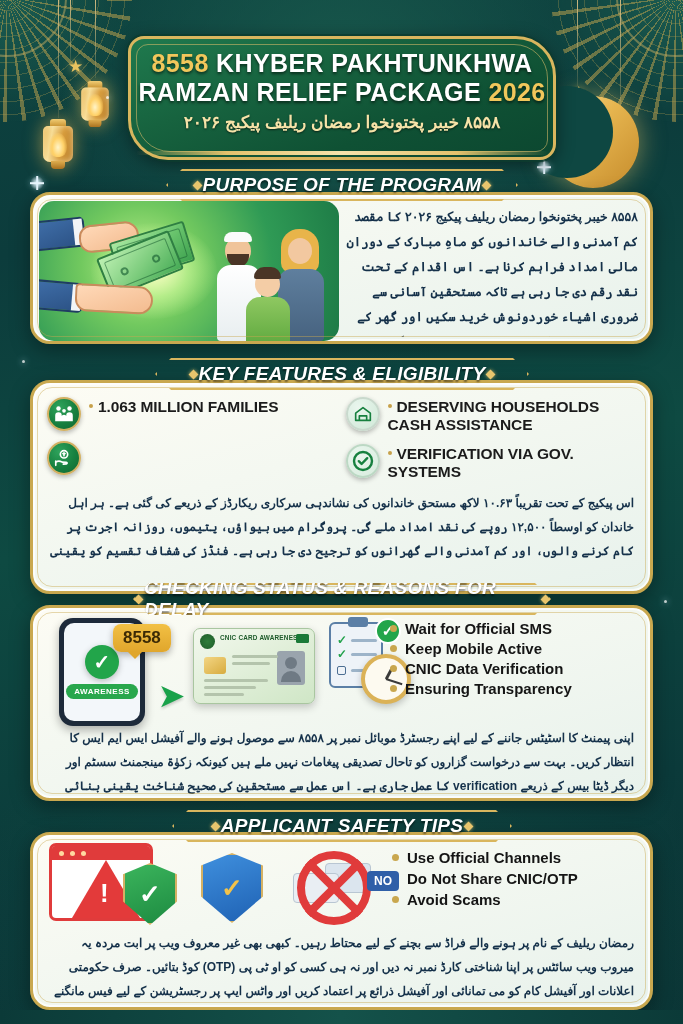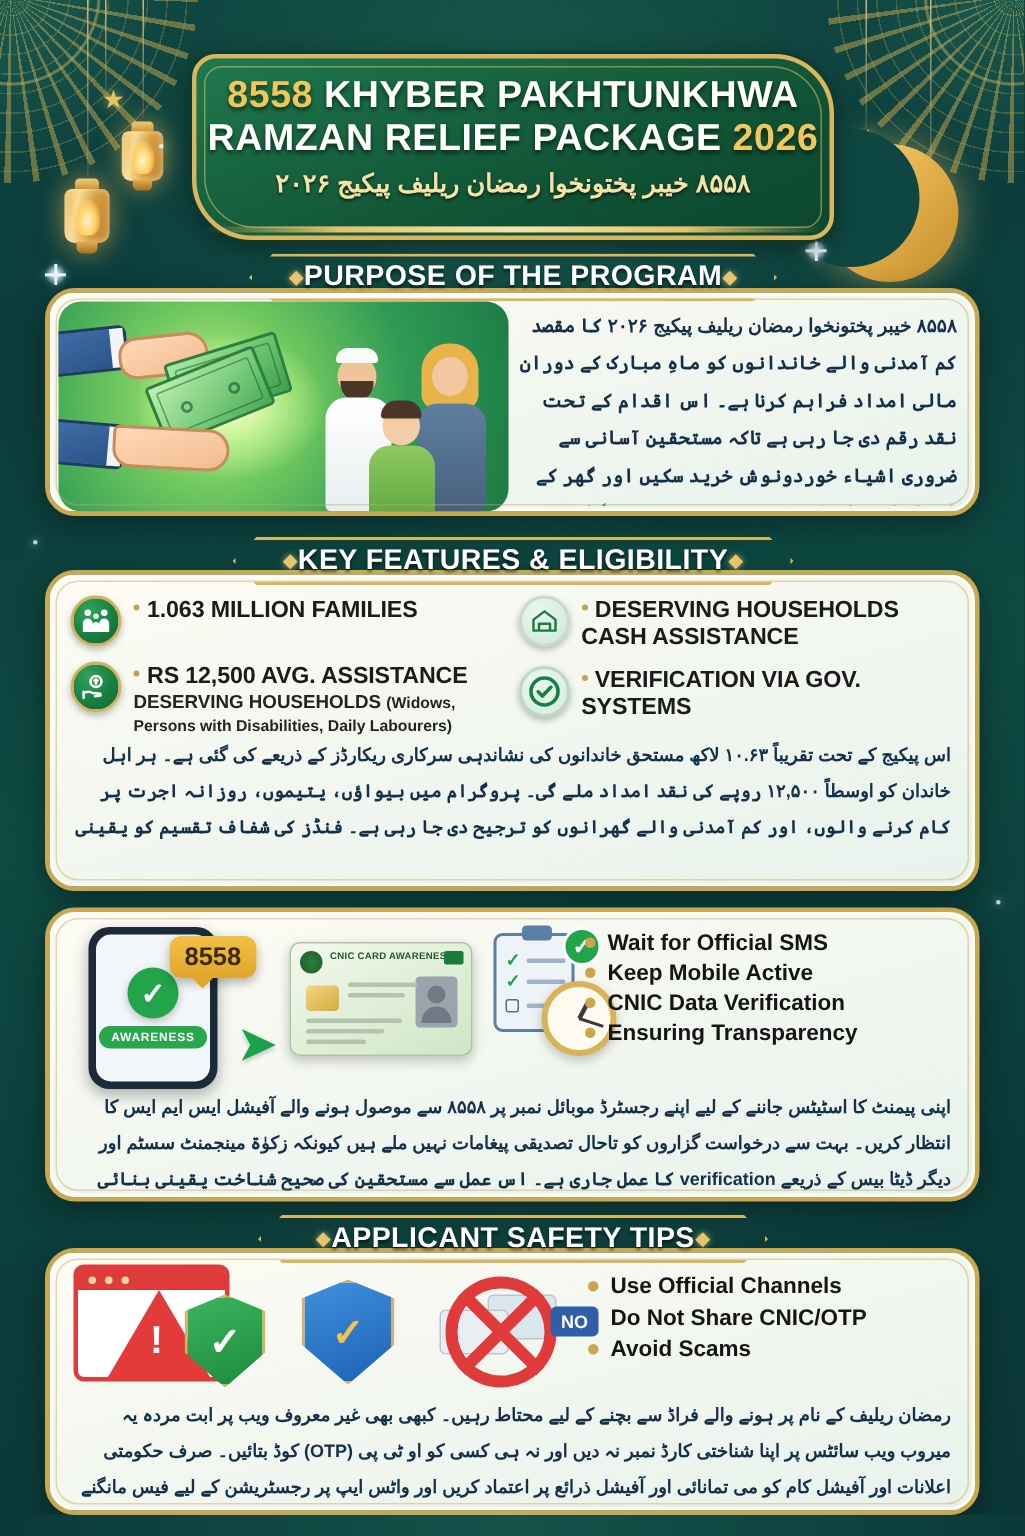--- a/index.html
+++ b/index.html
@@ -199,20 +199,21 @@
     align-items: center;
     justify-content: center;
     gap: 2px;
     font-weight: 800;
     font-size: 19px;
     letter-spacing: .3px;
     text-shadow: 0 2px 2px rgba(0,0,0,.5);
     z-index: 6;
     clip-path: polygon(16px 0, calc(100% - 16px) 0, 100% 50%, calc(100% - 16px) 100%, 16px 100%, 0 50%);
     box-shadow: 0 3px 10px rgba(0,0,0,.4);
+    font-style: italic;
   }
   .ribbon .lozenge {
     width: 7px; height: 7px;
     background: #e8c56d;
     transform: rotate(45deg);
     flex: 0 0 auto;
     box-shadow: 0 0 4px rgba(232,197,109,.8);
   }
 
   
@@ -727,24 +728,20 @@
 
         <div class="feat-item">
           <span class="cicon">
             <svg width="22" height="22" viewBox="0 0 24 24" fill="none" stroke="currentColor" stroke-width="1.8">
                 <circle cx="12" cy="8" r="4"></circle>
                 <path d="M12 6.4v3.2M10.8 7.2h2.4" stroke-linecap="round"></path>
                 <path d="M3 16.5c2.5-1.6 5-1.2 7 0l4.6.3c1 .1 1.2 1.4 0 1.6l-3.4.3" stroke-linecap="round"></path>
                 <path d="M3 15.4V20" stroke-linecap="round"></path>
               </svg>
           </span>
-          <span class="feat-text">
-            <span class="feat-main"><span class="feat-bullet"></span><span>RS 12,500 AVG. ASSISTANCE</span></span>
-            <span class="feat-sub" style="display:block;"><span>DESERVING HOUSEHOLDS</span> <small>(Widows, Persons with Disabilities, Daily Labourers)</small></span>
-          </span>
         </div>
       </div>
 
       <div class="feat-col">
         <div class="feat-item">
           <span class="cicon plain" style="background:radial-gradient(circle at 34% 28%,#eaf6ee 0%,#cfe8d7 100%); color:#17803f;">
             <svg width="22" height="22" viewBox="0 0 24 24" fill="none" stroke="currentColor" stroke-width="1.8">
                 <path d="M4 11 12 5l8 6v8H4z" stroke-linejoin="round"></path>
                 <path d="M8 19v-5h8v5" stroke-linejoin="round"></path>
               </svg>
@@ -765,20 +762,25 @@
             <span class="feat-main"><span class="feat-bullet"></span><span>VERIFICATION VIA GOV. SYSTEMS</span></span>
           </span>
         </div>
       </div>
 
     </div>
 
     <div class="feat-urdu">اس پیکیج کے تحت تقریباً ۱۰.۶۳ لاکھ مستحق خاندانوں کی نشاندہی سرکاری ریکارڈز کے ذریعے کی گئی ہے۔ ہر اہل خاندان کو اوسطاً ۱۲,۵۰۰ روپے کی نقد امداد ملے گی۔ پروگرام میں بیواؤں، یتیموں، روزانہ اجرت پر کام کرنے والوں، اور کم آمدنی والے گھرانوں کو ترجیح دی جا رہی ہے۔ فنڈز کی شفاف تقسیم کو یقینی بنایا جا رہا ہے۔</div>
   </div>
 
+  <div class="ribbon" style="top:583px; left:133px; width:418px;">
+    <span class="lozenge"></span>
+    <span>CHECKING STATUS &amp; REASONS FOR DELAY</span>
+    <span class="lozenge"></span>
+  </div>
 
   <div class="card" id="card-status">
     <div class="status-art">
 
       <div class="phone">
         <div class="screen">
           <span class="tick-big">✓</span>
           <span class="approved-pill">AWARENESS</span>
         </div>
       </div>

